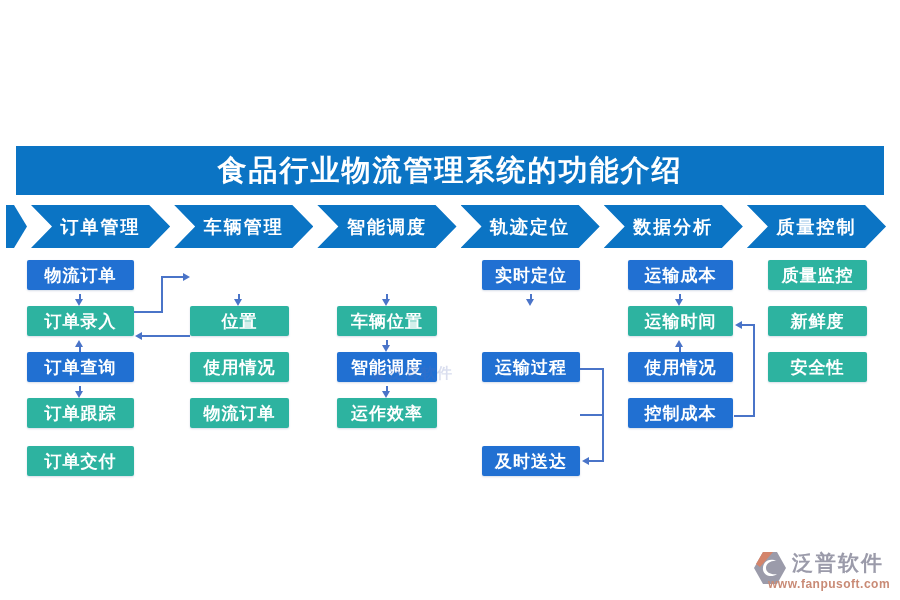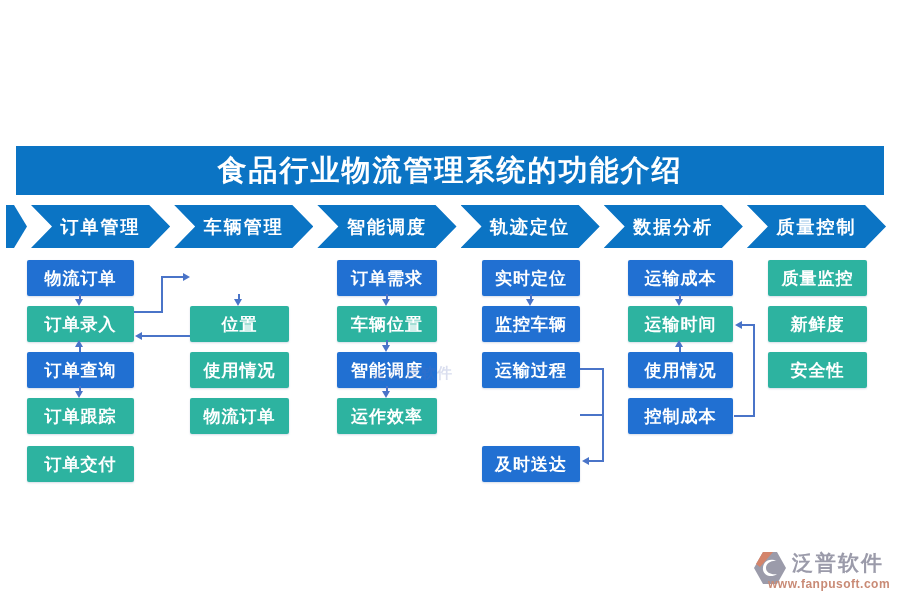--- a/index.html
+++ b/index.html
@@ -21,21 +21,21 @@
   
   .chevband{position:absolute;left:6px;top:205px;width:880px;height:43px;display:flex;gap:4px;}
   .lead-tri{width:21px;height:43px;background:var(--bar-blue);flex:none;
     clip-path:polygon(0 0,8px 0,100% 50%,8px 100%,0 100%,0 0);}
   .chev{flex:1;height:43px;background:var(--bar-blue);color:#fff;
     display:flex;align-items:center;justify-content:center;
     font-size:18px;font-weight:bold;letter-spacing:2px;
     clip-path:polygon(0 0,calc(100% - 21px) 0,100% 50%,calc(100% - 21px) 100%,0 100%,21px 50%);}
 
   
-  .box{position:absolute;height:36px;border-radius:2px;color:#fff;
+  .box{position:absolute;height:30px;border-radius:2px;color:#fff;
     display:flex;align-items:center;justify-content:center;
     font-size:17px;font-weight:bold;letter-spacing:1px;
     box-shadow:0 1px 2px rgba(30,60,120,.18);text-align:center;}
   .blue{background:var(--box-blue);}
   .teal{background:var(--box-teal);}
 
   
   .hline,.vline{position:absolute;background:var(--conn);}
   .hline{height:2px;}
   .vline{width:2px;}
@@ -82,27 +82,25 @@
   <div class="box blue" style="left:27px;top:260px;width:107px">物流订单</div>
   <div class="box teal" style="left:27px;top:306px;width:107px">订单录入</div>
   <div class="box blue" style="left:27px;top:352px;width:107px">订单查询</div>
   <div class="box teal" style="left:27px;top:398px;width:107px">订单跟踪</div>
   <div class="box teal" style="left:27px;top:446px;width:107px">订单交付</div>
 
   <div class="box teal" style="left:190px;top:306px;width:99px">位置</div>
   <div class="box teal" style="left:190px;top:352px;width:99px">使用情况</div>
   <div class="box teal" style="left:190px;top:398px;width:99px">物流订单</div>
 
-  <div class="box blue" style="left:337px;top:260px;width:100px">订单需求</div>
   <div class="box teal" style="left:337px;top:306px;width:100px">车辆位置</div>
   <div class="box blue" style="left:337px;top:352px;width:100px">智能调度</div>
   <div class="box teal" style="left:337px;top:398px;width:100px">运作效率</div>
 
   <div class="box blue" style="left:482px;top:260px;width:98px">实时定位</div>
-  <div class="box blue" style="left:482px;top:306px;width:98px">监控车辆</div>
   <div class="box blue" style="left:482px;top:352px;width:98px">运输过程</div>
   <div class="box blue" style="left:482px;top:446px;width:98px">及时送达</div>
 
   <div class="box blue" style="left:628px;top:260px;width:105px">运输成本</div>
   <div class="box teal" style="left:628px;top:306px;width:105px">运输时间</div>
   <div class="box blue" style="left:628px;top:352px;width:105px">使用情况</div>
   <div class="box blue" style="left:628px;top:398px;width:105px">控制成本</div>
 
   <div class="box teal" style="left:768px;top:260px;width:99px">质量监控</div>
   <div class="box teal" style="left:768px;top:306px;width:99px">新鲜度</div>

